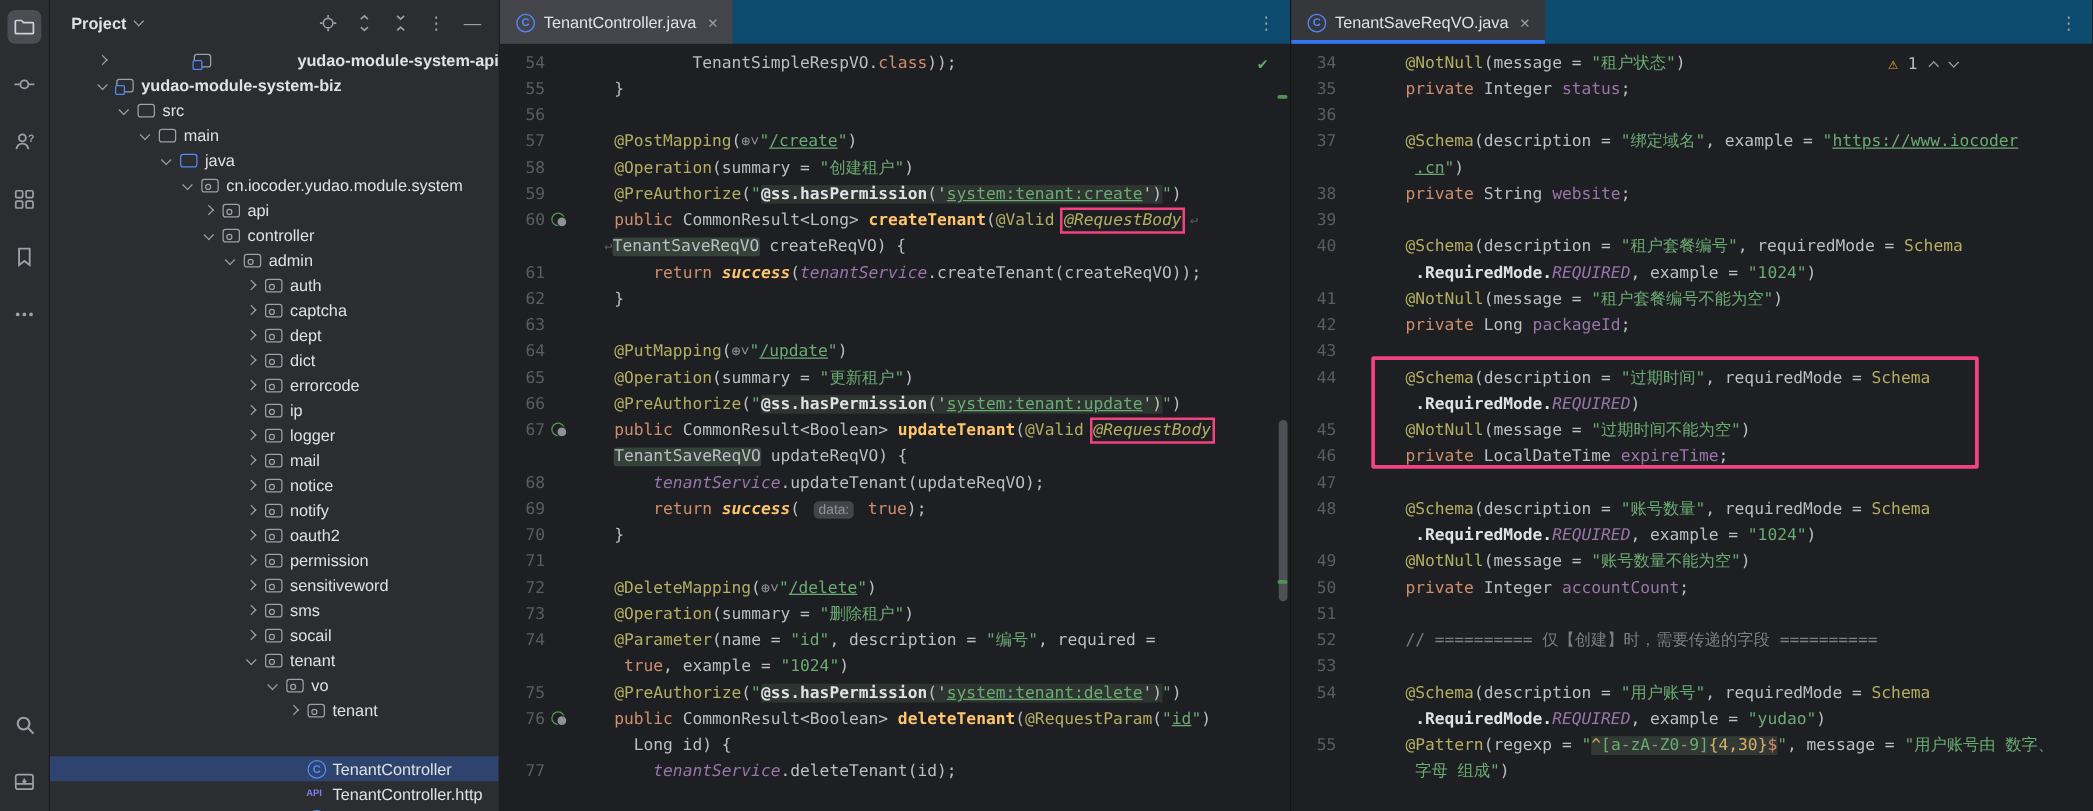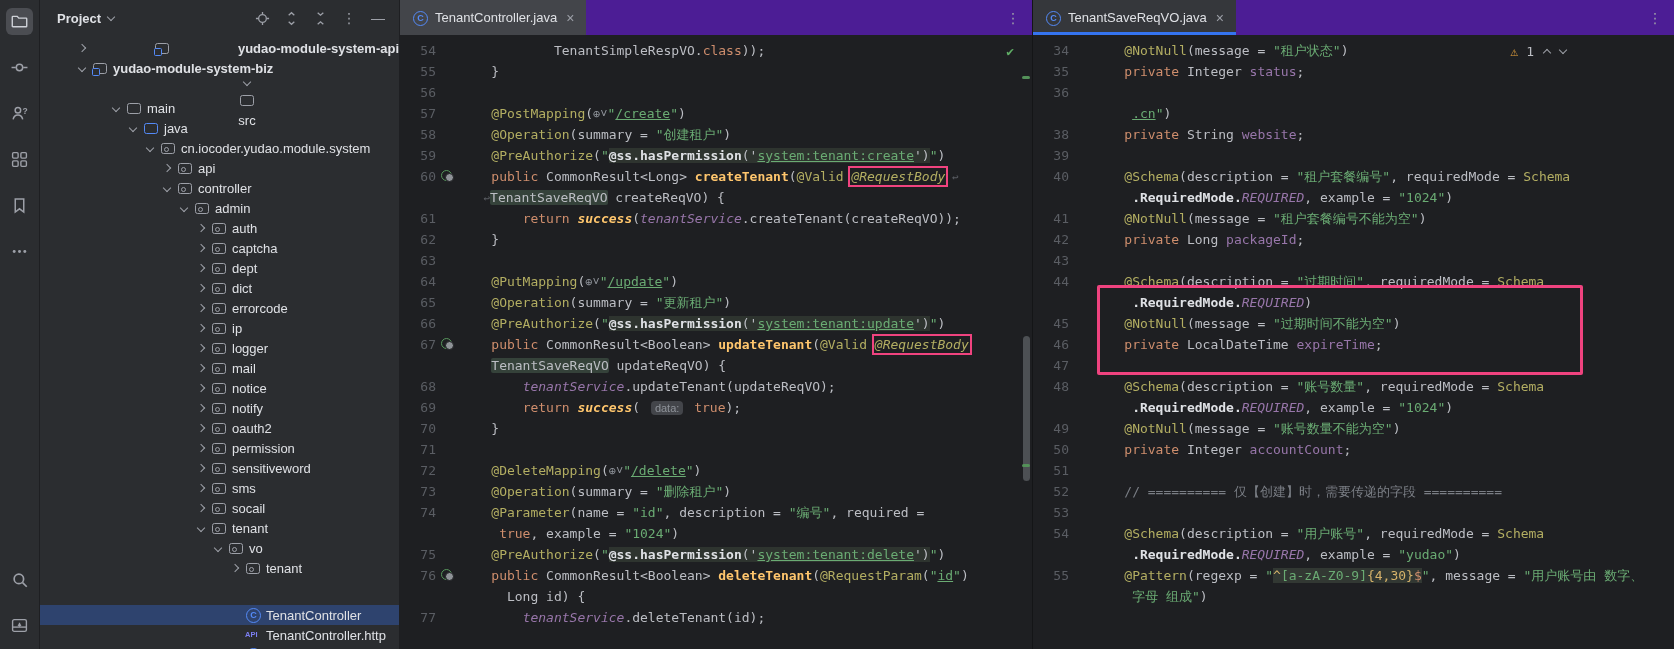--- a/index.html
+++ b/index.html
@@ -47,21 +47,21 @@
   .ticon.class::before{content:"C";position:absolute;left:1px;top:1px;width:13px;height:13px;
       border:1.4px solid #548af7;border-radius:50%;color:#548af7;
       font:bold 9px/13px "Liberation Sans",sans-serif;text-align:center;}
   .ticon.api::before{content:"API";position:absolute;left:0;top:2px;color:#7c7ff2;
       font:bold 7.5px/12px "Liberation Sans",sans-serif;letter-spacing:0;}
 
   
   .editor{display:flex;flex-direction:column;overflow:hidden;background:#1e1f22;}
   .editor.left{width:632px;flex:none;}
   .editor.right{width:642px;flex:none;border-left:1px solid #141517;}
-  .tabbar{height:36px;flex:none;background:#4c1d95;border-bottom:1px solid #1e1f22;
+  .tabbar{height:36px;flex:none;background:#0c4a6e;border-bottom:1px solid #1e1f22;
           display:flex;align-items:stretch;}
   .tab{display:flex;align-items:center;gap:7px;padding:0 12px;cursor:default;color:#dfe1e5;}
   .tab.gray{background:#43454a;}
   .tab.focused{background:#35373b;box-shadow:inset 0 -3px 0 var(--accent);justify-content:flex-end;}
   .tclose{color:#9da0a8;font-size:14px;margin-left:2px;}
   .tab-spacer{flex:1;}
   .kebab{color:#9da0a8;font-size:14px;display:flex;align-items:center;padding:0 12px;}
 
   .code{flex:1;position:relative;overflow:hidden;padding-top:4px;
         font-family:"DejaVu Sans Mono","Liberation Mono","DejaVu Sans",monospace;
@@ -195,21 +195,21 @@
         <div class="tree-row" style="padding-left: 38px; justify-content: space-between;">
           <span class="tchev c"></span>
           <span class="ticon module"></span>
           <span class="tbold">yudao-module-system-api</span>
         </div>
         <div class="tree-row" style="padding-left: 38px;">
           <span class="tchev o"></span>
           <span class="ticon module"></span>
           <span class="tbold">yudao-module-system-biz</span>
         </div>
-        <div class="tree-row" style="padding-left: 55px; flex-direction: column;">
+        <div class="tree-row" style="padding-left: 55px;">
           <span class="tchev o"></span>
           <span class="ticon folder"></span>
           <span class="">src</span>
         </div>
         <div class="tree-row" style="padding-left: 72px;">
           <span class="tchev o"></span>
           <span class="ticon folder"></span>
           <span class="">main</span>
         </div>
         <div class="tree-row" style="padding-left: 89px;">
@@ -403,20 +403,21 @@
         <span class="tclose">×</span>
       </div>
       <div class="tab-spacer"></div>
       <span class="kebab">⋮</span>
     </div>
     <div class="code">
       <div>
           <div class="code-line"><span class="lnum">34</span><span class="gslot"></span><span class="ltext"><span class="tok p">    </span><span class="tok a">@NotNull</span><span class="tok p">(message = </span><span class="tok s">"租户状态"</span><span class="tok p">)</span></span></div>
           <div class="code-line"><span class="lnum">35</span><span class="gslot"></span><span class="ltext"><span class="tok p">    </span><span class="tok k">private</span><span class="tok p"> Integer </span><span class="tok f">status</span><span class="tok p">;</span></span></div>
           <div class="code-line"><span class="lnum">36</span><span class="gslot"></span><span class="ltext"></span></div>
+          <div class="code-line"><span class="lnum">37</span><span class="gslot"></span><span class="ltext"><span class="tok p">    </span><span class="tok a">@Schema</span><span class="tok p">(description = </span><span class="tok s">"绑定域名"</span><span class="tok p">, example = </span><span class="tok s">"</span><span class="tok s u">https://www.iocoder</span></span></div>
           <div class="code-line"><span class="lnum"></span><span class="gslot"></span><span class="ltext"><span class="tok p">     </span><span class="tok s u">.cn</span><span class="tok s">"</span><span class="tok p">)</span></span></div>
           <div class="code-line"><span class="lnum">38</span><span class="gslot"></span><span class="ltext"><span class="tok p">    </span><span class="tok k">private</span><span class="tok p"> String </span><span class="tok f">website</span><span class="tok p">;</span></span></div>
           <div class="code-line"><span class="lnum">39</span><span class="gslot"></span><span class="ltext"></span></div>
           <div class="code-line"><span class="lnum">40</span><span class="gslot"></span><span class="ltext"><span class="tok p">    </span><span class="tok a">@Schema</span><span class="tok p">(description = </span><span class="tok s">"租户套餐编号"</span><span class="tok p">, requiredMode = </span><span class="tok a">Schema</span></span></div>
           <div class="code-line"><span class="lnum"></span><span class="gslot"></span><span class="ltext"><span class="tok p bld">     .RequiredMode.</span><span class="tok f i">REQUIRED</span><span class="tok p">, example = </span><span class="tok s">"1024"</span><span class="tok p">)</span></span></div>
           <div class="code-line"><span class="lnum">41</span><span class="gslot"></span><span class="ltext"><span class="tok p">    </span><span class="tok a">@NotNull</span><span class="tok p">(message = </span><span class="tok s">"租户套餐编号不能为空"</span><span class="tok p">)</span></span></div>
           <div class="code-line"><span class="lnum">42</span><span class="gslot"></span><span class="ltext"><span class="tok p">    </span><span class="tok k">private</span><span class="tok p"> Long </span><span class="tok f">packageId</span><span class="tok p">;</span></span></div>
           <div class="code-line"><span class="lnum">43</span><span class="gslot"></span><span class="ltext"></span></div>
           <div class="code-line"><span class="lnum">44</span><span class="gslot"></span><span class="ltext"><span class="tok p">    </span><span class="tok a">@Schema</span><span class="tok p">(description = </span><span class="tok s">"过期时间"</span><span class="tok p">, requiredMode = </span><span class="tok a">Schema</span></span></div>
           <div class="code-line"><span class="lnum"></span><span class="gslot"></span><span class="ltext"><span class="tok p bld">     .RequiredMode.</span><span class="tok f i">REQUIRED</span><span class="tok p">)</span></span></div>

